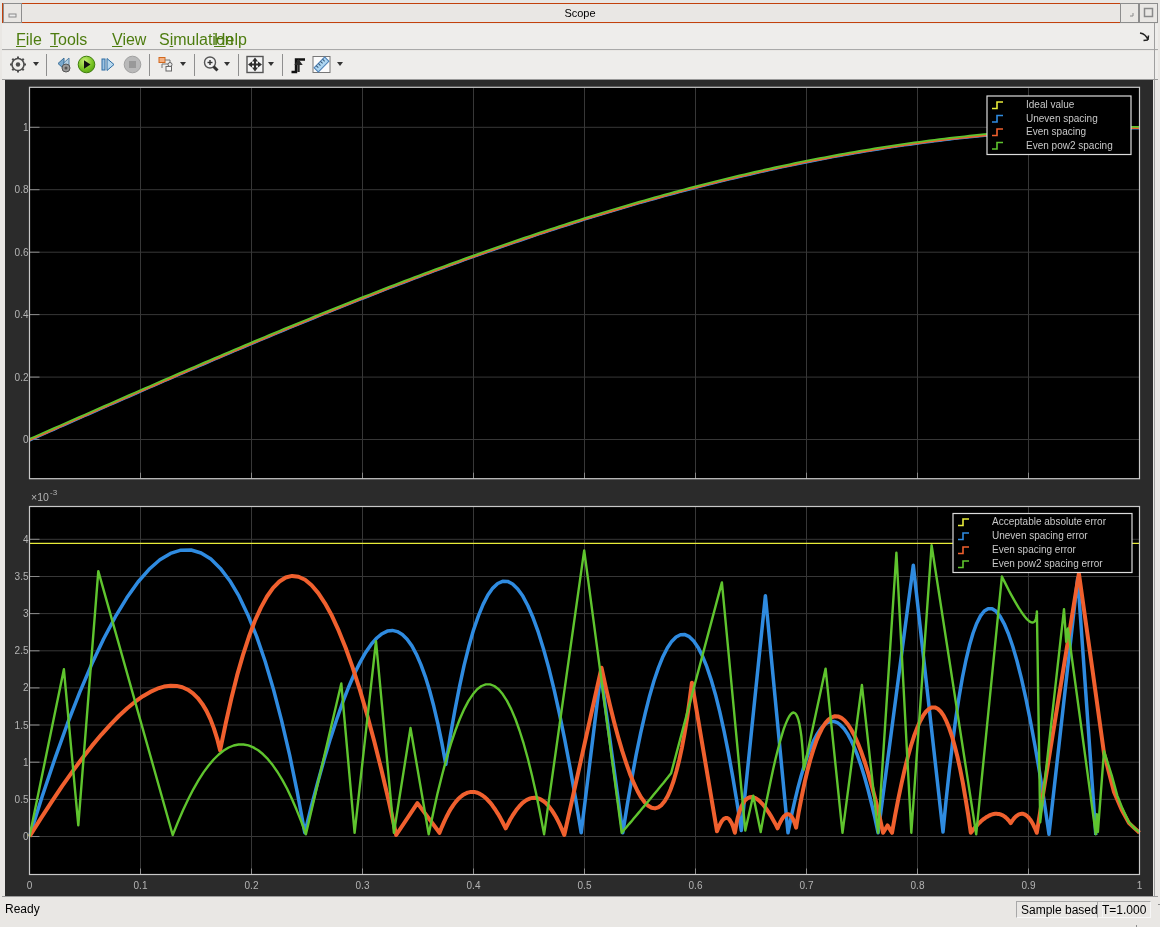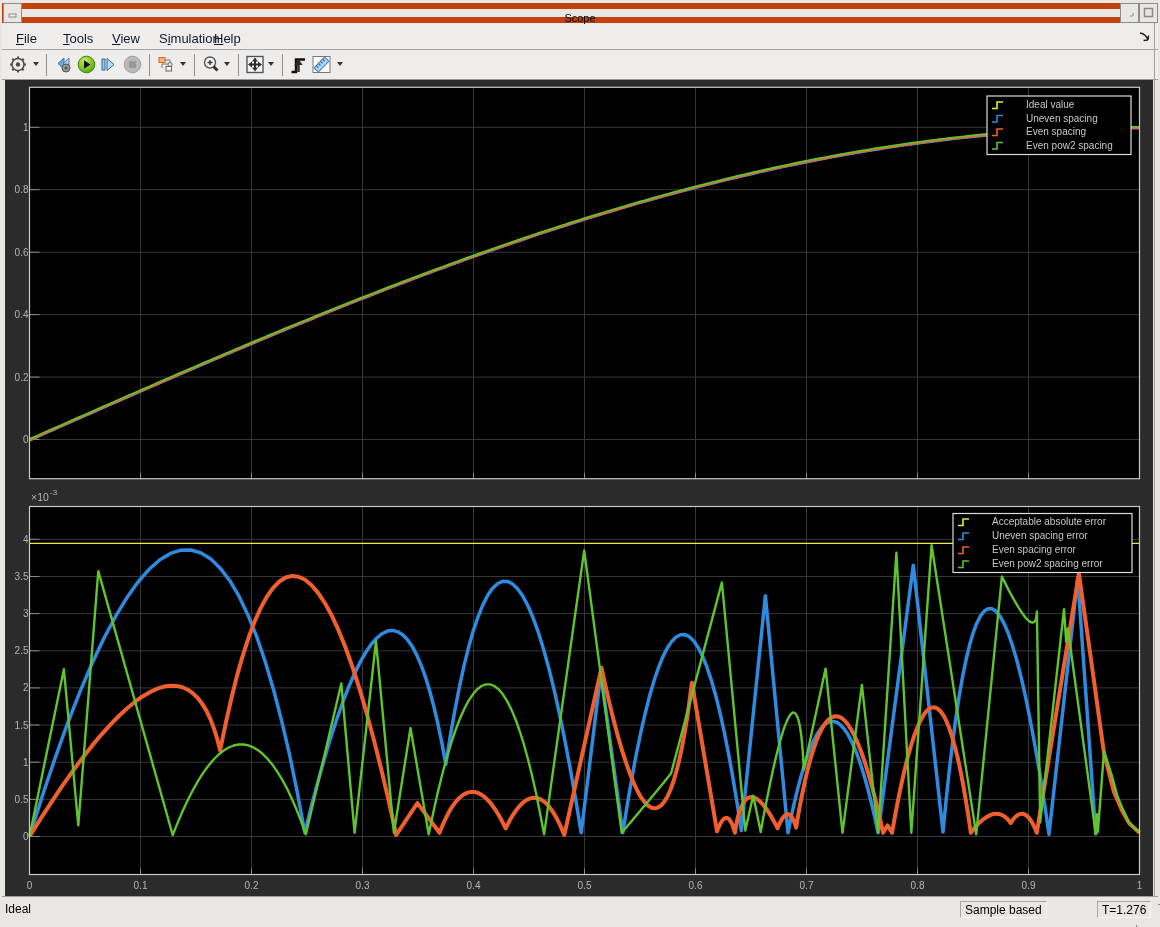--- a/index.html
+++ b/index.html
@@ -1,21 +1,21 @@
 <!DOCTYPE html>
 <html><head><meta charset="utf-8"><title>Scope</title><style>
 *{margin:0;padding:0;box-sizing:border-box}
 html,body{width:1160px;height:927px;overflow:hidden;background:#e9e7e4;
  font-family:"Liberation Sans",sans-serif;position:relative}
 .abs{position:absolute}
-.titlebar{left:2px;top:3px;width:1156px;height:20px;border:6px solid #c2410c;background:#e9e7e4}
+.titlebar{left:2px;top:3px;width:1156px;height:20px;border:1px solid #c2410c;background:#e9e7e4}
 .title{width:100%;text-align:center;font-size:11px;color:#000;line-height:19px}
 .tbtn{position:absolute;top:3px;height:20px;width:19px;border:1px solid #8d8d8d;background:#e9e7e4}
 .menubar{left:2px;top:24px;width:1156px;height:26px;background:#eeedeb;border-bottom:1px solid #a9a9a9}
-.menu{position:absolute;top:31px;font-size:13px;color:#0f172a}
+.menu{position:absolute;top:31px;font-size:16px;color:#4d7c0f}
 .menu u{text-decoration:underline}
 .toolbar{left:2px;top:51px;width:1156px;height:29px;background:#eeedeb;border-bottom:1px solid #989898}
 .sep{position:absolute;top:3px;width:1px;height:22px;background:#8f8f8f}
 .caret{position:absolute;width:0;height:0;border-left:3.5px solid transparent;border-right:3.5px solid transparent;border-top:4px solid #333}
 .canvas{left:5px;top:80px;width:1148px;height:817px;background:#2b2b2b;overflow:hidden}
 .statusbar{left:2px;top:896px;width:1156px;height:29px;background:#e9e7e4;border-top:1px solid #9b9b9b}
 .sbox{position:absolute;top:5px;height:17px;border:1px solid #a8a8a8;border-bottom-color:#f6f6f6;border-right-color:#f6f6f6;font-size:12px;color:#000;padding:1px 4px 0 4px}
 .ready{position:absolute;left:5px;top:6px;font-size:12px;color:#000}
 </style></head>
 <body>
@@ -27,21 +27,21 @@
     </svg></div>
 <div class="tbtn" style="left:1120px"><svg width="17" height="18">
       <path d="M 9 12 h 3 v -3" fill="none" stroke="#8a8a8a"></path>
     </svg></div>
 <div class="tbtn" style="left:1139px"><svg width="17" height="18">
       <rect x="4.5" y="4.5" width="8" height="8" fill="none" stroke="#8a8a8a" stroke-width="1.5"></rect>
     </svg></div>
 
 <div class="abs menubar"></div>
 <div class="menu" style="left:16px"><u>F</u>ile</div>
-<div class="menu" style="left:63px"><u>T</u>ools</div>
+<div class="menu" style="left:50px"><u>T</u>ools</div>
 <div class="menu" style="left:112px"><u>V</u>iew</div>
 <div class="menu" style="left:159px">S<u>i</u>mulation</div>
 <div class="menu" style="left:214px"><u>H</u>elp</div>
 <svg class="abs" style="left:1138px;top:31px" width="14" height="12">
     <path d="M 2 2 q 6 1 8 7 M 10 9 l 0.5 -4.5 M 10 9 l -4.5 0.5" stroke="#222" stroke-width="1.5" fill="none"></path>
   </svg>
 
 <div class="abs toolbar"></div>
 
 <svg class="abs" style="left:8px;top:55px" width="20" height="19" viewBox="0 0 20 19">
@@ -261,15 +261,15 @@
 <path d="M 953 473.5 h 5 v -6.5 h 6" fill="none" stroke="#f0602e" stroke-width="1.6"></path>
 <text x="987" y="473.0" fill="#c8c8c8" font-size="10px" font-family="Liberation Sans, sans-serif">Even spacing error</text>
 <path d="M 953 487.5 h 5 v -6.5 h 6" fill="none" stroke="#5fc42e" stroke-width="1.6"></path>
 <text x="987" y="487.0" fill="#c8c8c8" font-size="10px" font-family="Liberation Sans, sans-serif">Even pow2 spacing error</text>
 </svg></div>
 <div class="abs" style="left:1154px;top:23px;width:1px;height:874px;background:#9f9f9f"></div>
 <div class="abs" style="left:1156px;top:904px;width:4px;height:1px;background:#8a8a8a"></div>
 <div class="abs" style="left:1136px;top:922px;width:1px;height:5px;background:#8a8a8a"></div>
 
 <div class="abs statusbar"></div>
-<div class="ready" style="top:902px">Ideal</div>
-<div class="sbox" style="left:960px;top:901px;width:87px">Sample based</div>
-<div class="sbox" style="left:1097px;top:901px;width:54px">T=1.276</div>
+<div class="ready" style="top:902px">Ready</div>
+<div class="sbox" style="left:1016px;top:901px;width:87px">Sample based</div>
+<div class="sbox" style="left:1097px;top:901px;width:54px">T=1.000</div>
 
 </body></html>

